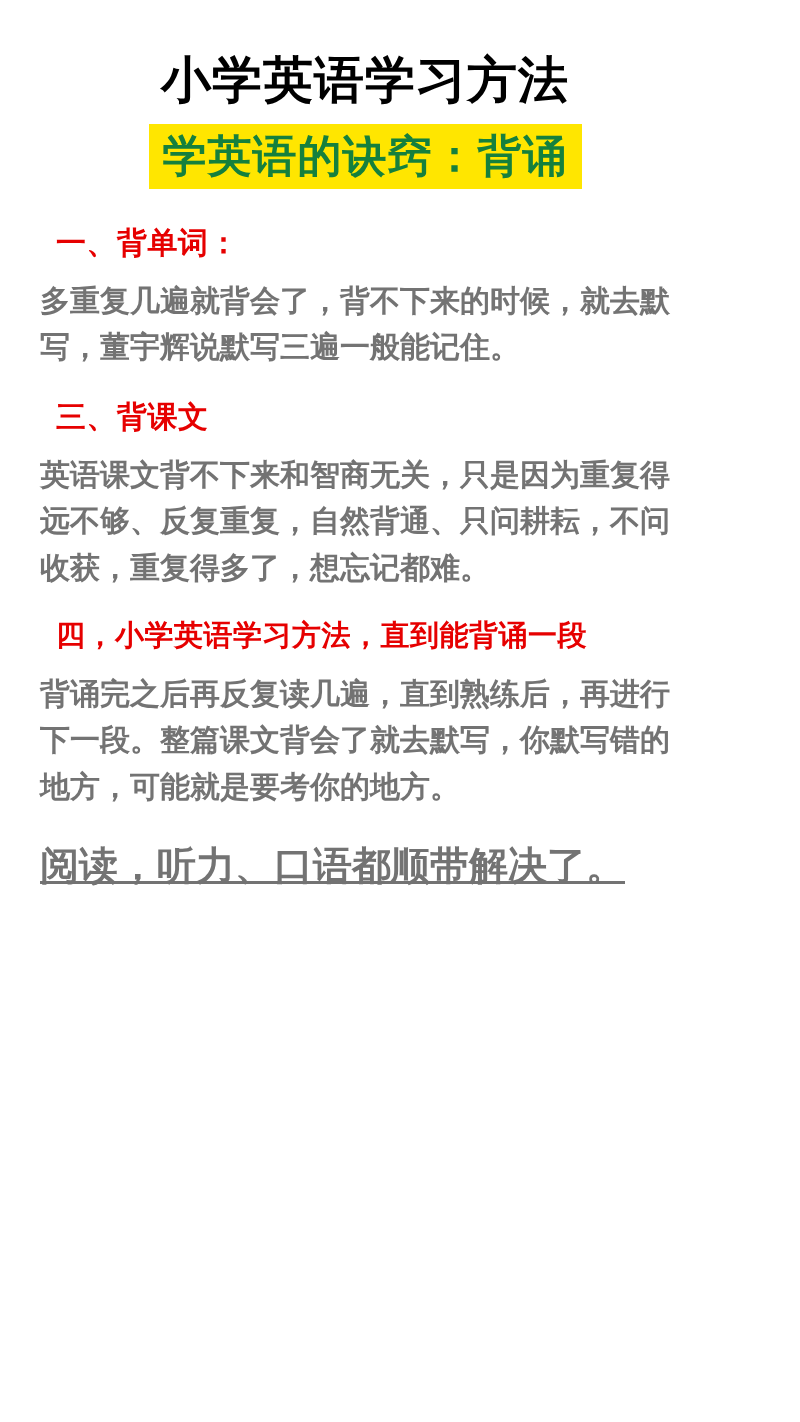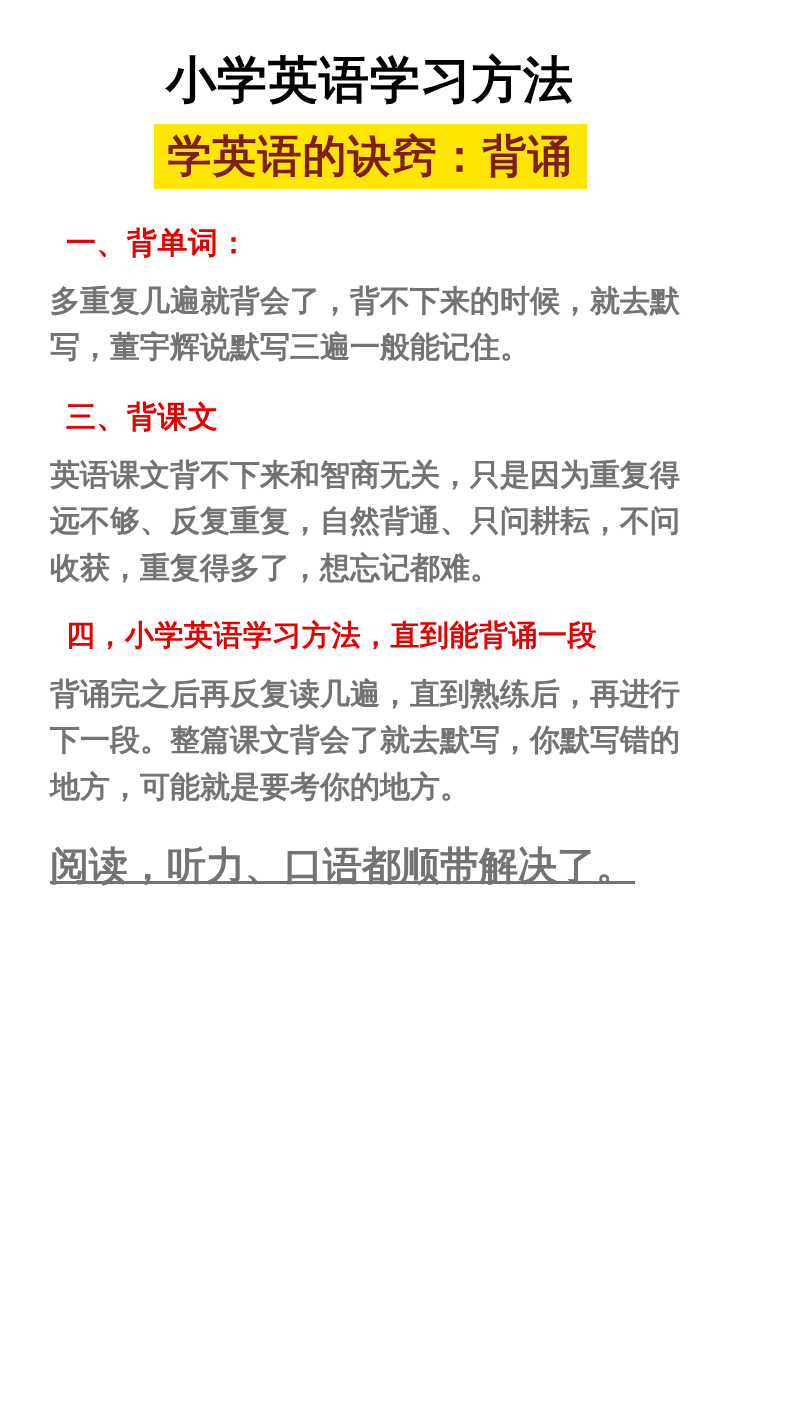--- a/index.html
+++ b/index.html
@@ -10,42 +10,42 @@
   body {
     width: 800px;
     height: 1422px;
     font-family: "DejaVu Sans", "Liberation Sans", sans-serif;
     overflow: hidden;
   }
   .page {
     width: 740px;
     height: 1422px;
     box-sizing: border-box;
-    padding: 52px 46px 20px 46px;
+    padding: 52px 46px 20px 36px;
     background: #ffffff;
     position: relative;
   }
   .title {
     text-align: center;
     font-size: 50px;
     font-weight: bold;
     color: #000000;
     letter-spacing: 1px;
     line-height: 1.15;
     margin: 0 0 14px 0;
     white-space: nowrap;
   }
   .subtitle-wrap {
     text-align: center;
     margin: 0 0 34px 0;
   }
   .subtitle {
     display: inline-block;
     background: #ffe600;
-    color: #7f1d1d;
+    color: #15803d;
     font-size: 44px;
     font-weight: bold;
     line-height: 1.25;
     padding: 4px 14px 6px 14px;
     letter-spacing: 1px;
     white-space: nowrap;
   }
   .heading {
     color: #e60000;
     font-size: 30px;

